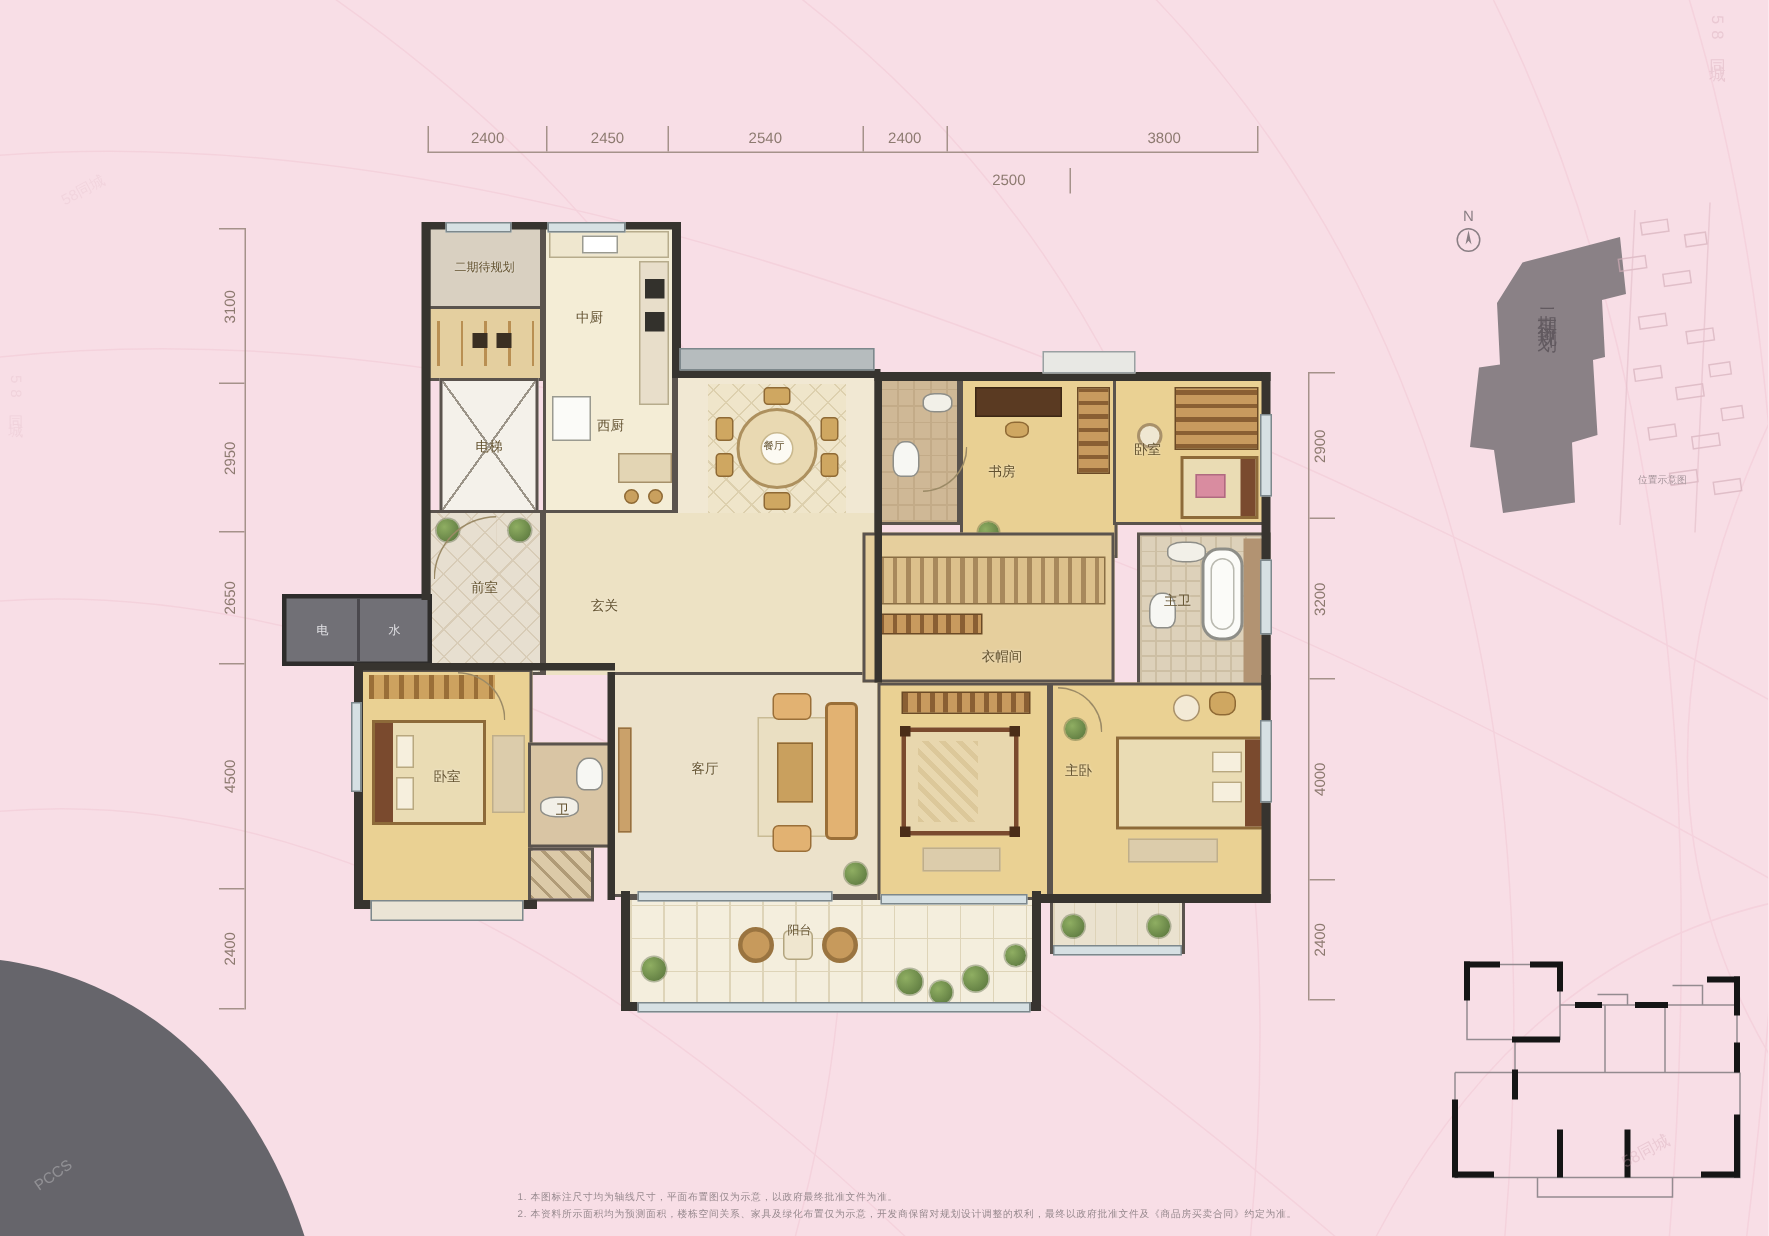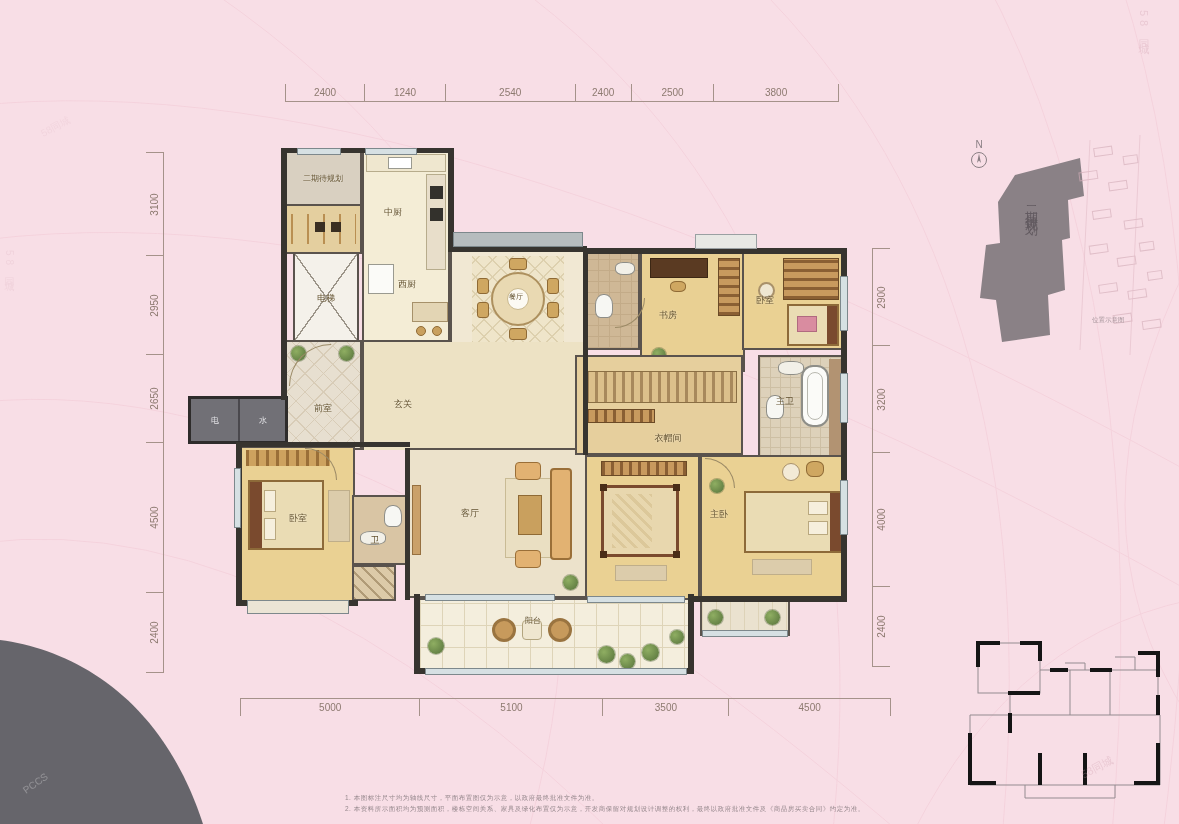--- a/index.html
+++ b/index.html
@@ -66,47 +66,33 @@
   <div class="wm vtext" style="left:1136px;top:10px;font-size:11px;">58同城</div>
   <div class="wm vtext" style="left:2px;top:250px;font-size:10px;opacity:.18;">58同城</div>
   <div class="wm" style="left:1080px;top:760px;font-size:11px;transform:rotate(-28deg);">58同城</div>
   <div class="wm" style="left:40px;top:120px;font-size:10px;transform:rotate(-28deg);opacity:.15;">58同城</div>
 
   <div id="dim-top" class="chain h" style="left:285px;top:84px;width:553px;height:17px;">
       <div class="seg" style="flex: 2400 1 0%;">
         <span>2400</span>
       </div>
       <div class="seg" style="flex: 2450 1 0%;">
-        <span>1240</span>
+        <span>2450</span>
       </div>
       <div class="seg" style="flex: 3950 1 0%;">
         <span>2540</span>
       </div>
       <div class="seg" style="flex: 1700 1 0%;">
         <span>2400</span>
       </div>
-      <div class="seg" style="flex: 2500 1 0%;">
+      <div class="seg" style="flex: 2500 1 0%; margin-top: 28px;">
         <span>2500</span>
       </div>
       <div class="seg" style="flex: 3800 1 0%;">
         <span>3800</span>
-      </div>
-    </div>
-  <div id="dim-bottom" class="chain h" style="left:240px;top:698px;width:650px;height:17px;">
-      <div class="seg" style="flex: 5000 1 0%;">
-        <span>5000</span>
-      </div>
-      <div class="seg" style="flex: 5100 1 0%;">
-        <span>5100</span>
-      </div>
-      <div class="seg" style="flex: 3500 1 0%;">
-        <span>3500</span>
-      </div>
-      <div class="seg" style="flex: 4500 1 0%;">
-        <span>4500</span>
       </div>
     </div>
   <div id="dim-left" class="chain v" style="left:146px;top:152px;width:17px;height:520px;">
       <div class="seg" style="flex: 3100 1 0%;">
         <span>3100</span>
       </div>
       <div class="seg" style="flex: 2950 1 0%;">
         <span>2950</span>
       </div>
       <div class="seg" style="flex: 2650 1 0%;">
@@ -314,21 +300,21 @@
 
     <div class="door" style="left:104px;top:196px;width:42px;height:42px;"></div>
     <div class="door" style="left:120px;top:300px;width:32px;height:32px;transform:rotate(90deg);"></div>
     <div class="door" style="left:430px;top:150px;width:30px;height:30px;transform:rotate(180deg);"></div>
     <div class="door" style="left:520px;top:310px;width:30px;height:30px;transform:rotate(90deg);"></div>
 
     <span class="lbl" style="left:138px;top:30px;font-size:8px;">二期待规划</span>
     <span class="lbl" style="left:208px;top:64px;">中厨</span>
     <span class="lbl" style="left:222px;top:136px;">西厨</span>
     <span class="lbl" style="left:141px;top:150px;">电梯</span>
-    <span class="lbl" style="left:138px;top:244px;margin-top:16px;">前室</span>
+    <span class="lbl" style="left:138px;top:244px;">前室</span>
     <span class="lbl tiny" style="left:30px;top:272px;">电</span>
     <span class="lbl tiny" style="left:78px;top:272px;">水</span>
     <span class="lbl" style="left:218px;top:256px;">玄关</span>
     <span class="lbl" style="left:331px;top:149px;font-size:7px;">餐厅</span>
     <span class="lbl" style="left:285px;top:365px;">客厅</span>
     <span class="lbl" style="left:348px;top:472px;font-size:8px;">阳台</span>
     <span class="lbl" style="left:113px;top:370px;">卧室</span>
     <span class="lbl" style="left:190px;top:392px;">卫</span>
     <span class="lbl" style="left:483px;top:167px;">书房</span>
     <span class="lbl" style="left:580px;top:152px;">卧室</span>

